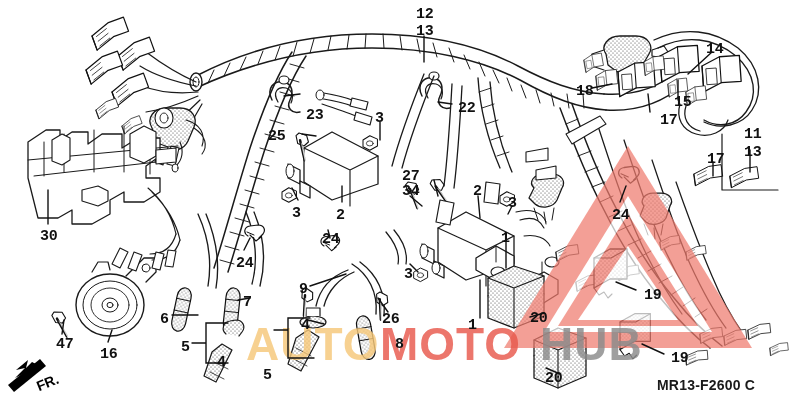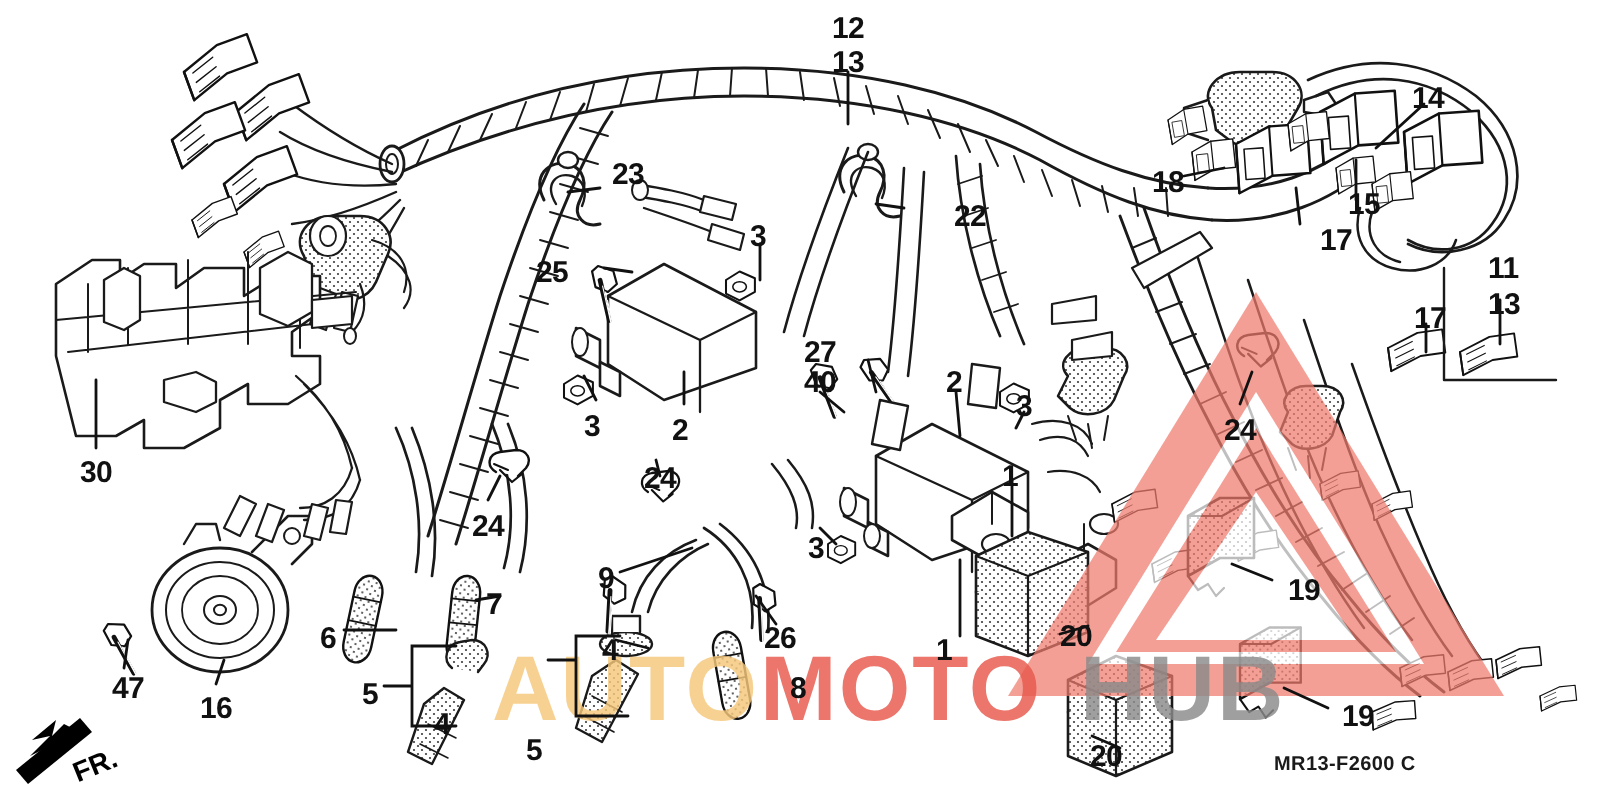--- a/index.html
+++ b/index.html
@@ -2,26 +2,26 @@
 <html><head>
 <meta charset="utf-8">
 <style>
   html,body{margin:0;padding:0;background:#fff;}
   body{width:800px;height:403px;overflow:hidden;font-family:"Liberation Sans",sans-serif;}
   #stage{position:relative;width:800px;height:403px;background:#ffffff;overflow:hidden;}
   #art,#marks,#wm{position:absolute;left:0;top:0;width:800px;height:403px;}
   #art{z-index:2;}
   #wm{z-index:3;pointer-events:none;}
   #marks{z-index:4;}
-  .lbl{position:absolute;z-index:5;font-family:Liberation Sans, sans-serif;font-weight:700;
+  .lbl{position:absolute;z-index:5;font-family:Liberation Mono, monospace;font-weight:700;
        font-size:15px;color:#111;line-height:1;letter-spacing:-0.3px;white-space:nowrap;}
   .frtxt{position:absolute;z-index:5;font-family:"Liberation Sans",sans-serif;font-weight:700;
        font-size:14px;color:#000;transform:rotate(-22deg);transform-origin:left bottom;}
   .partno{position:absolute;z-index:5;font-family:"Liberation Sans",sans-serif;font-weight:700;
-       font-size:10px;color:#1a1a1a;letter-spacing:0.2px;white-space:nowrap;}
+       font-size:14px;color:#1a1a1a;letter-spacing:0.2px;white-space:nowrap;margin-left:20px;}
   .wmtext{font-family:"Liberation Sans",sans-serif;font-weight:700;font-size:46px;letter-spacing:1px;}
 </style>
 </head>
 <body>
 
 <div id="stage">
 
   <svg id="art" viewBox="0 0 800 403">
     <defs>
       <pattern id="stip" width="4" height="4" patternUnits="userSpaceOnUse">
@@ -516,32 +516,32 @@
 
     <g fill="#000">
       <path d="M42,367 l-20,12 l5,-7 l-12,6 l10,-10 l-9,2 l12,-10 l-2,8 l6,-6 z"></path>
       <path d="M14,392 L46,366 L40,359 L8,385 Z"></path>
     </g>
   </svg>
 
   <div class="lbl" style="left:416px;top:7px;">12</div>
   <div class="lbl" style="left:416px;top:24px;">13</div>
   <div class="lbl" style="left:706px;top:42px;">14</div>
-  <div class="lbl" style="left:306px;top:80px;">23</div>
-  <div class="lbl" style="left:477px;top:101px;">22</div>
+  <div class="lbl" style="left:306px;top:108px;">23</div>
+  <div class="lbl" style="left:458px;top:101px;">22</div>
   <div class="lbl" style="left:576px;top:84px;">18</div>
   <div class="lbl" style="left:674px;top:95px;">15</div>
   <div class="lbl" style="left:660px;top:113px;">17</div>
   <div class="lbl" style="left:375px;top:111px;">3</div>
   <div class="lbl" style="left:268px;top:129px;">25</div>
   <div class="lbl" style="left:744px;top:127px;">11</div>
   <div class="lbl" style="left:744px;top:145px;">13</div>
   <div class="lbl" style="left:707px;top:152px;">17</div>
   <div class="lbl" style="left:402px;top:169px;">27</div>
-  <div class="lbl" style="left:402px;top:184px;">40</div>
+  <div class="lbl" style="left:402px;top:184px;">34</div>
   <div class="lbl" style="left:473px;top:184px;">2</div>
   <div class="lbl" style="left:292px;top:206px;">3</div>
   <div class="lbl" style="left:508px;top:196px;">3</div>
   <div class="lbl" style="left:336px;top:208px;">2</div>
   <div class="lbl" style="left:40px;top:229px;">30</div>
   <div class="lbl" style="left:236px;top:256px;">24</div>
   <div class="lbl" style="left:322px;top:232px;">24</div>
   <div class="lbl" style="left:612px;top:208px;">24</div>
   <div class="lbl" style="left:404px;top:267px;">3</div>
   <div class="lbl" style="left:299px;top:282px;">9</div>

